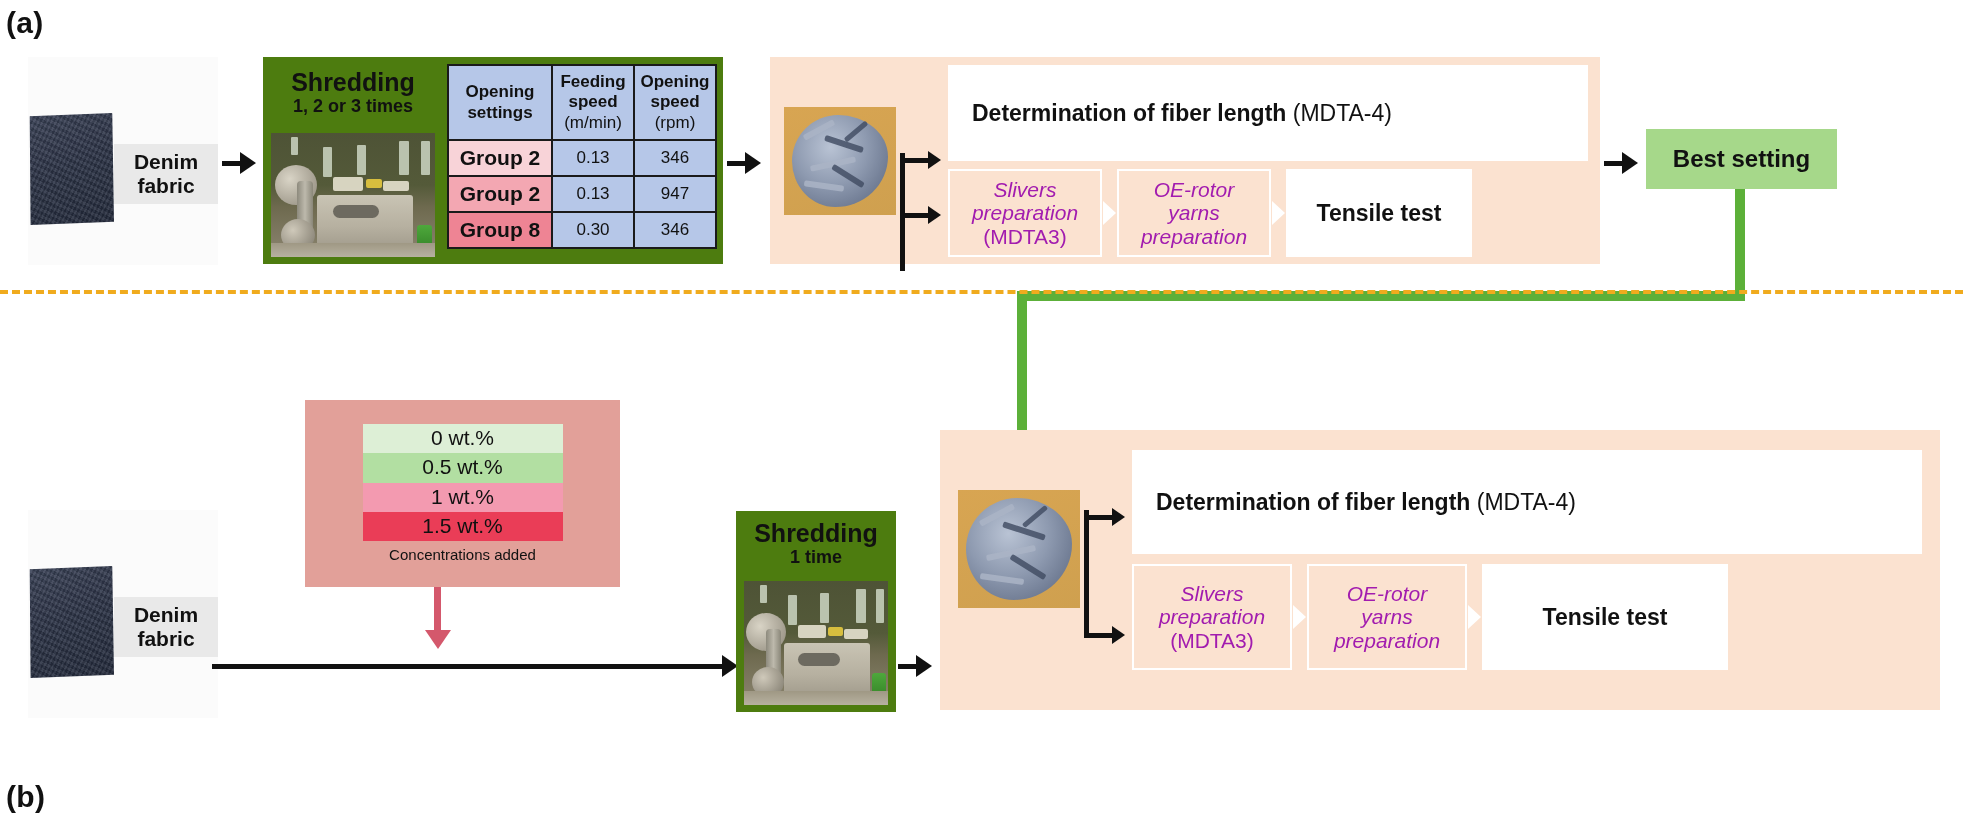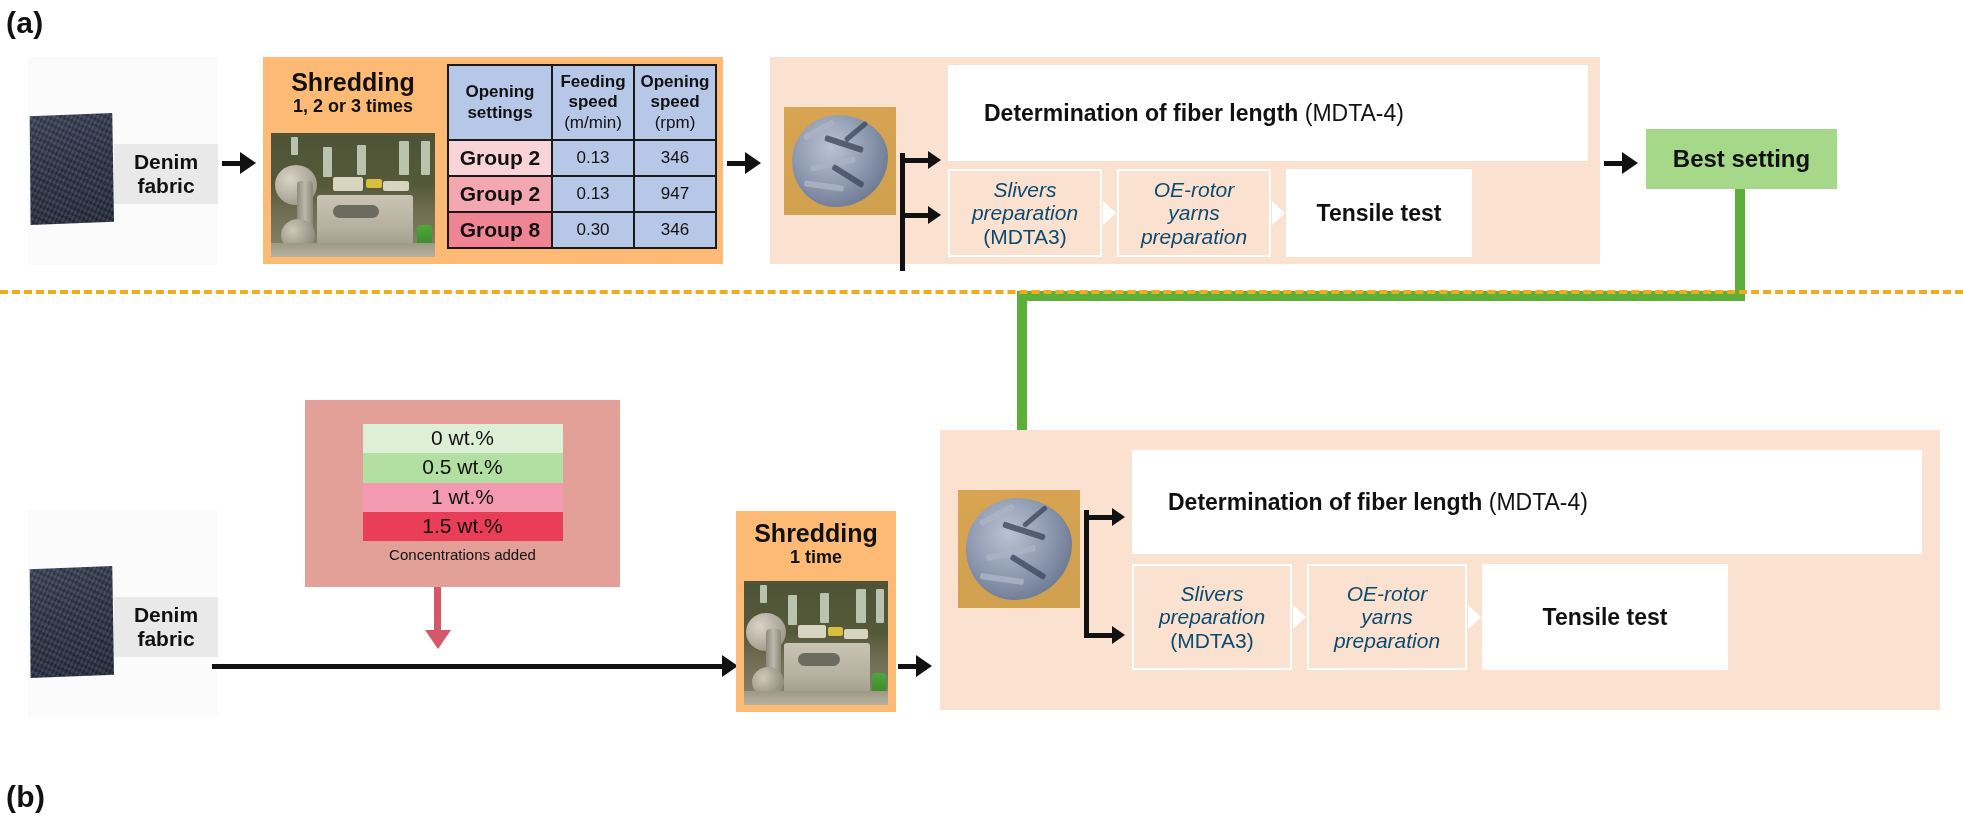--- a/index.html
+++ b/index.html
@@ -51,21 +51,21 @@
     width: 150px;
     text-align: center;
     font-weight: bold;
     font-size: 21px;
     line-height: 1.12;
     color: #111;
     padding: 6px 0 7px;
   }
 
   
-  .shred-box { background: #fdba74; }
+  .shred-box { background: #4d7c0f; }
   .shred-title {
     text-align: center;
     font-weight: bold;
     color: #111;
   }
   .shred-main { font-size: 25px; line-height: 1.05; }
   .shred-sub { font-size: 18px; font-weight: bold; line-height: 1.25; }
 
   
   .machine-photo {
@@ -131,32 +131,32 @@
   .settings-table td.group-cell { font-size: 21px; font-weight: bold; }
 
   
   .peach-panel { background: #fbe2d0; }
   .white-box {
     background: #ffffff;
     display: flex; align-items: center;
   }
   .fiber-title {
     font-size: 23px; color: #111;
-    padding-left: 36px;
+    padding-left: 24px;
   }
   .fiber-title b { font-weight: bold; }
   .peach-step {
     background: #fbe2d0;
     border: 2px solid #ffffff;
     display: flex; align-items: center; justify-content: center;
     text-align: center;
     font-style: italic;
     font-size: 21px;
     line-height: 1.12;
-    color: #0c4a6e;
+    color: #a21caf;
   }
   .tensile-box {
     background: #ffffff;
     display: flex; align-items: center; justify-content: center;
     font-weight: bold; font-size: 23px; color: #111;
   }
 
   
   .fiber-photo {
     position: relative; overflow: hidden;

